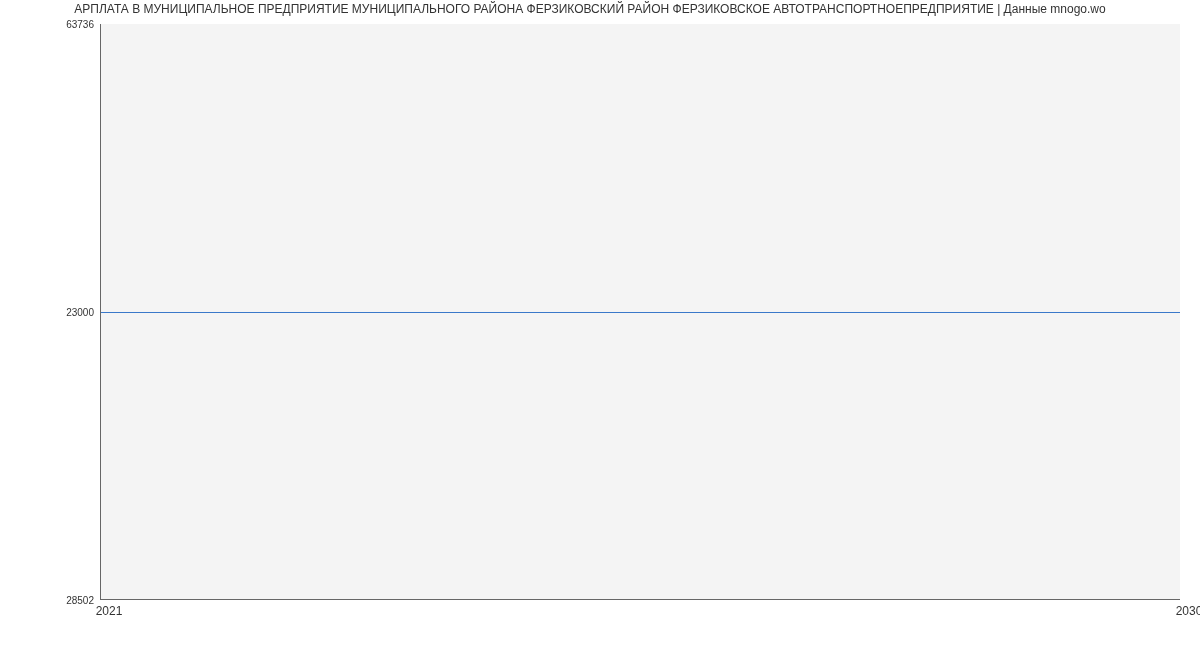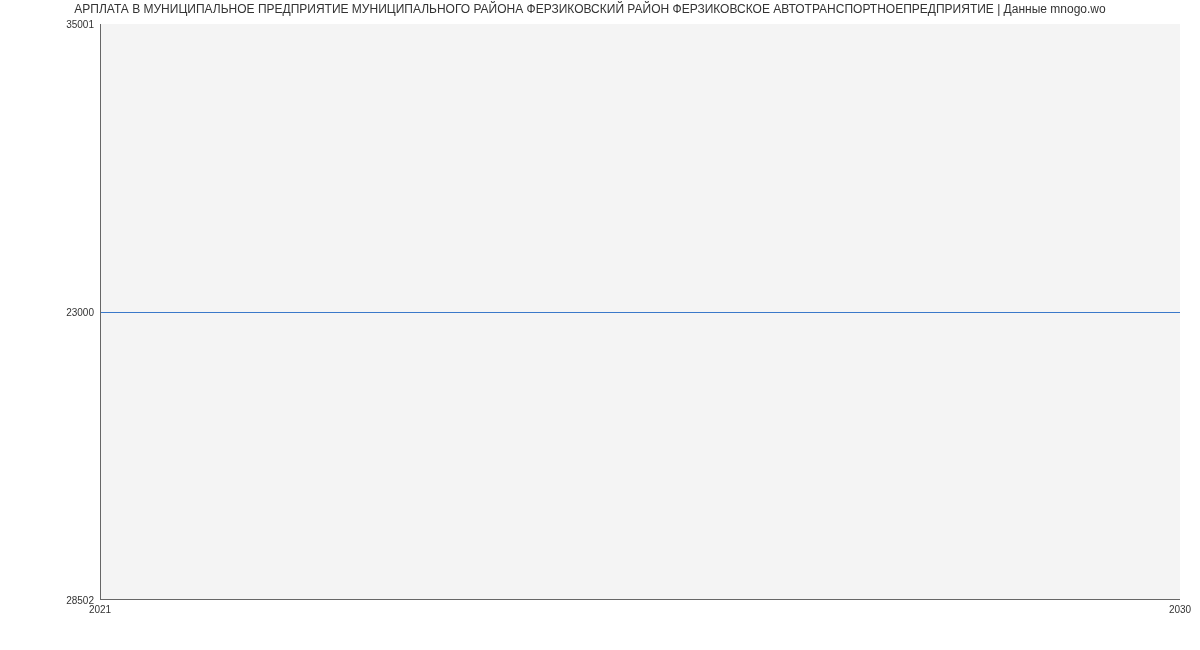--- a/index.html
+++ b/index.html
@@ -52,35 +52,36 @@
     margin-right: 6px;
     font-size: 10px;
     color: #333;
     transform: translateY(-50%);
     white-space: nowrap;
   }
   .xtick {
     position: absolute;
     top: 100%;
     margin-top: 4px;
-    font-size: 10px;
+    font-size: 12px;
     color: #333;
     transform: translateX(-50%);
     white-space: nowrap;
+    margin-left: 9px;
   }
 </style>
 </head>
 <body>
 
 <div class="title">АРПЛАТА В МУНИЦИПАЛЬНОЕ ПРЕДПРИЯТИЕ МУНИЦИПАЛЬНОГО РАЙОНА ФЕРЗИКОВСКИЙ РАЙОН ФЕРЗИКОВСКОЕ АВТОТРАНСПОРТНОЕПРЕДПРИЯТИЕ | Данные mnogo.wo</div>
 
 <div class="chart-wrap">
   <div class="plot-area">
     <div class="data-line" style="top:50%;"></div>
   </div>
 
-  <div class="ytick" style="top:0%;">35001</div>
+  <div class="ytick" style="top:0%;">63736</div>
   <div class="ytick" style="top:50%;">23000</div>
   <div class="ytick" style="top:100%;">28502</div>
 
   <div class="xtick" style="left:0%;">2021</div>
   <div class="xtick" style="left:100%;">2030</div>
 </div>
 
 </body></html>

